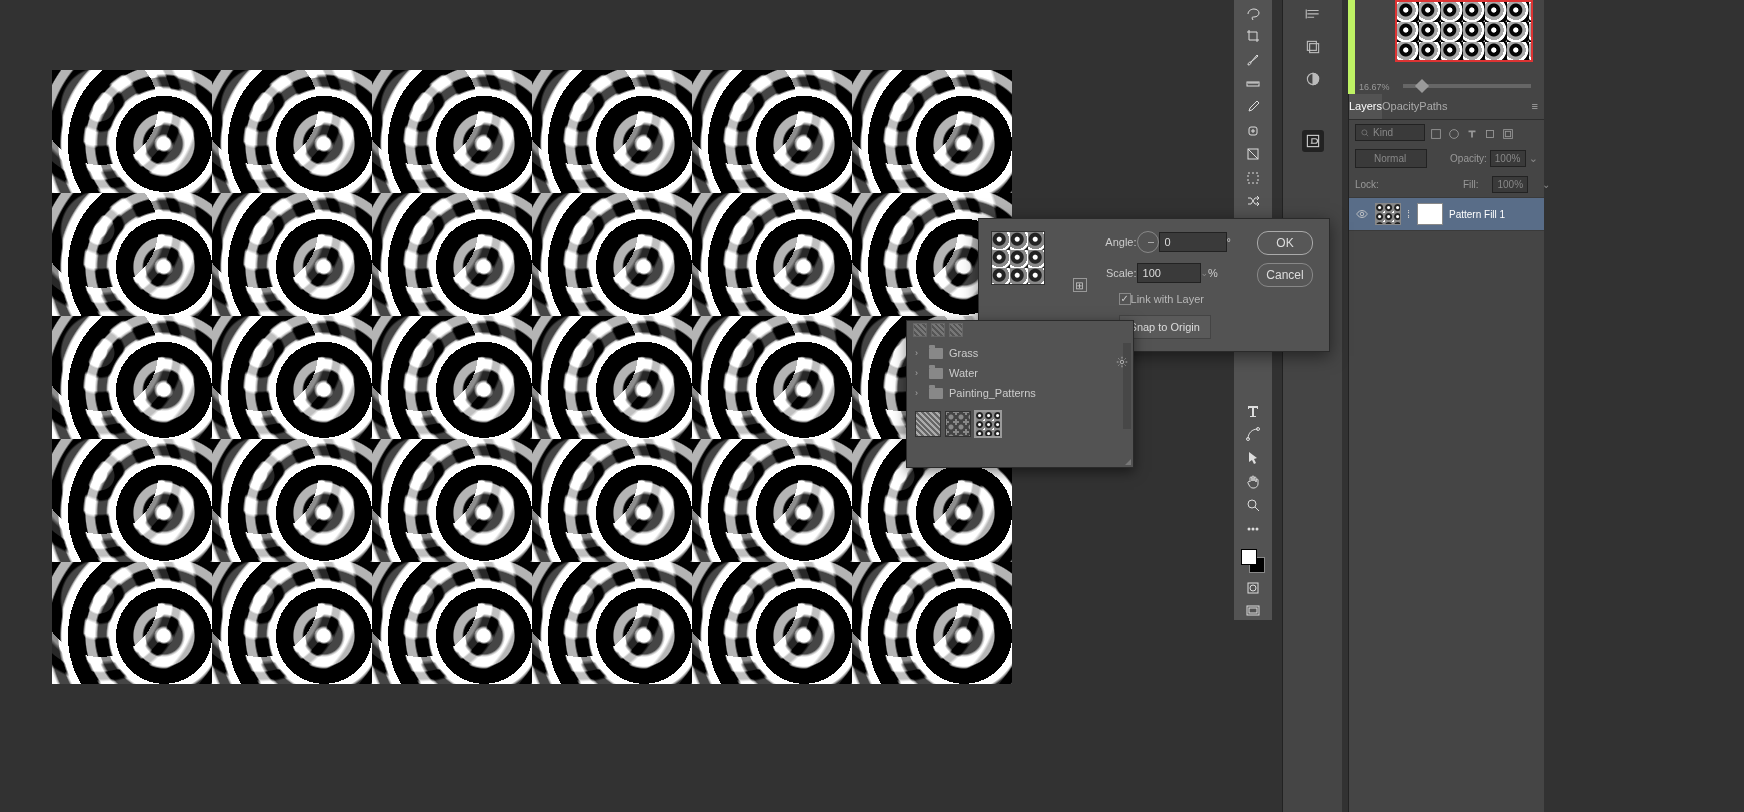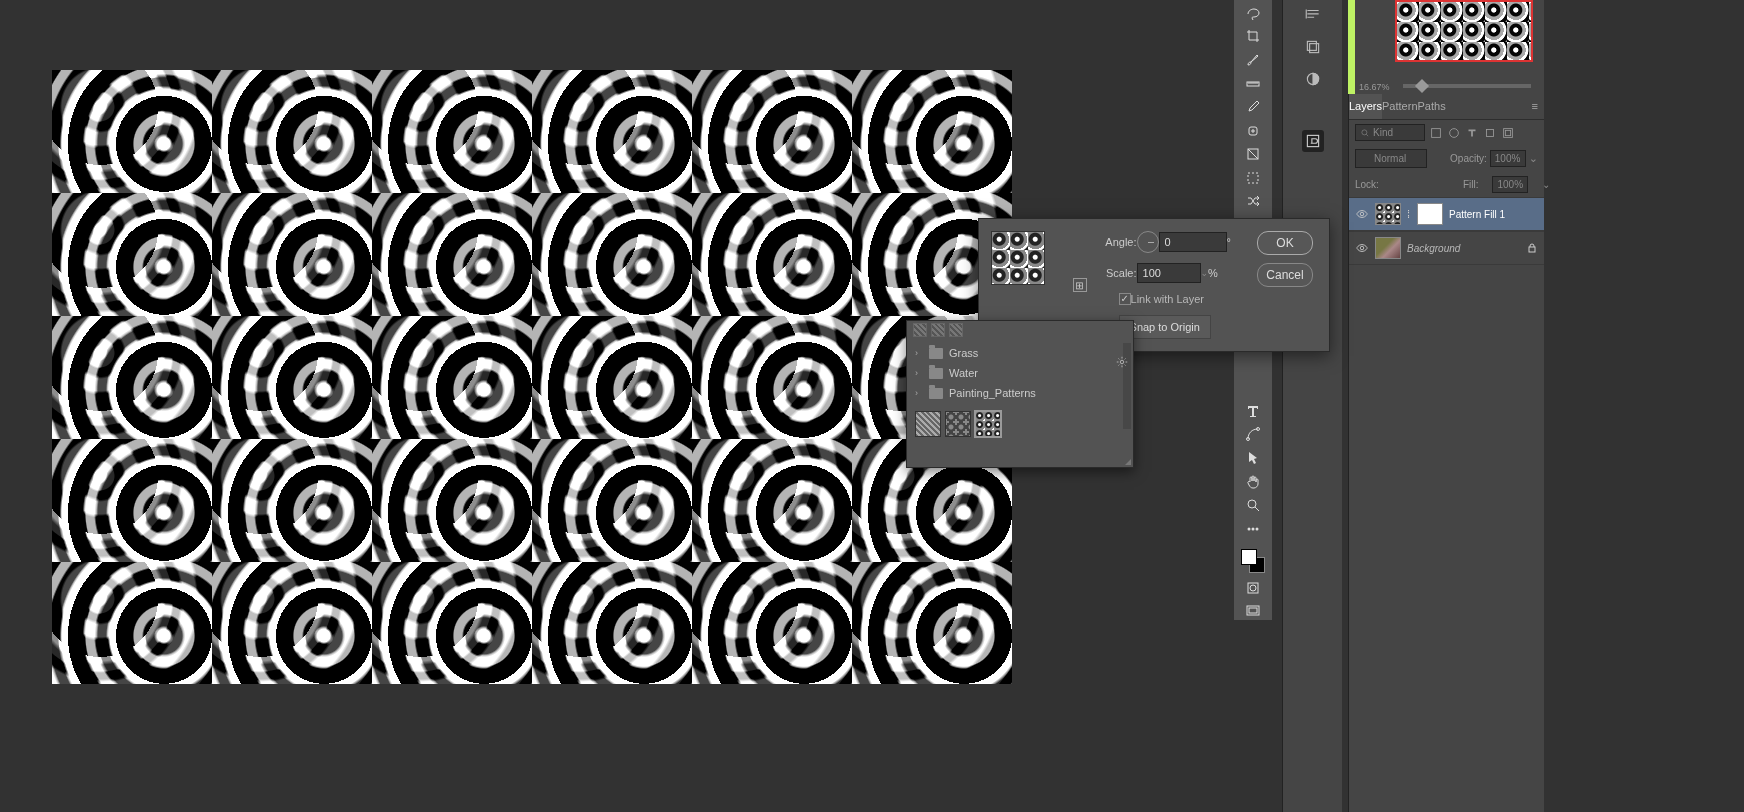--- a/index.html
+++ b/index.html
@@ -33,21 +33,21 @@
 .nav-thumb-inner { width:100%; height:100%; background: repeating-radial-gradient(circle at 40% 40%, #fff 0 2px, #333 3px 6px, #999 7px 10px); background-size: 22px 20px; filter: contrast(1.6) grayscale(1);}
 .nav-zoom { position: absolute; left: 4px; bottom: 2px; font-size: 9px; color: #999; }
 .nav-slider { position: absolute; left: 48px; bottom: 6px; width: 128px; height: 4px; background: #666; }
 .nav-slider::after { content:''; position:absolute; left: 14px; top:-3px; width:10px; height:10px; background:#999; transform: rotate(45deg); }
 
 
 .layers-panel { position: absolute; left: 1348px; top: 94px; width: 196px; height: 718px; background: #454545; border-left: 1px solid #222; }
 .tabs { display: flex; height: 26px; border-bottom: 1px solid #2d2d2d; }
 .tab { padding: 6px 0; font-size: 11px; color: #aaa; cursor: pointer; }
 .tab.active { color: #fff; background: #535353; }
-.filter-row { display: flex; align-items: center; padding: 4px 6px; gap: 4px; }
+.filter-row { display: flex; align-items: flex-end; padding: 4px 6px; gap: 4px; }
 .filter-sel { background:#3a3a3a; border:1px solid #222; color:#888; font-size:10px; padding:2px 4px; width:70px; display:flex; align-items:center; gap:3px;}
 .filter-ico { width: 14px; height: 14px; color:#999; }
 .blend-row { display:flex; align-items:center; padding: 4px 6px; gap:6px; justify-content: space-between;}
 .blend-sel { background:#3a3a3a; border:1px solid #222; color:#888; font-size:10px; padding:3px 18px; width:72px; }
 .opacity-lbl { font-size:10px; color:#999; }
 .opacity-val { background:#3a3a3a; border:1px solid #222; color:#888; font-size:10px; padding:2px 4px; width:36px; }
 .lock-row { display:flex; align-items:center; padding:4px 6px; gap:14px; font-size:10px; color:#999; }
 .lock-row .lico { width:12px; height:12px; color:#999; }
 .layer { display:flex; align-items:center; padding:4px 6px; height:34px; border-top:1px solid #3a3a3a; border-bottom:1px solid #3a3a3a; gap:6px; }
 .layer.selected { background:#596d88; color:#fff; }
@@ -242,21 +242,21 @@
   <div class="nav-thumb">
       <div class="nav-thumb-inner"></div>
     </div>
   <div class="nav-zoom">16.67%</div>
   <div class="nav-slider"></div>
 </div>
 
 <div class="layers-panel">
   <div class="tabs">
     <div class="tab active">Layers</div>
-    <div class="tab">Pattern</div>
+    <div class="tab">Opacity</div>
     <div class="tab">Paths</div>
     <div style="margin-left:auto;padding:6px 6px;color:#aaa;cursor:pointer">≡</div>
   </div>
   <div class="filter-row">
     <div class="filter-sel">
        <svg width="10" height="10" viewBox="0 0 16 16" fill="none" stroke="currentColor">
           <circle cx="7" cy="7" r="4"></circle>
           <path d="M10 10l3 3"></path>
         </svg>
        <span>Kind</span>
@@ -312,32 +312,20 @@
 
   <div class="layer selected">
     <svg class="eye" viewBox="0 0 16 16" fill="none" stroke="currentColor">
         <path d="M2 8s2-4 6-4 6 4 6 4-2 4-6 4-6-4-6-4z"></path>
         <circle cx="8" cy="8" r="2"></circle>
       </svg>
     <div class="thumb pattern"></div>
     <div style="width:4px;color:#ccc">⁞</div>
     <div class="thumb mask"></div>
     <span class="layer-name">Pattern Fill 1</span>
-  </div>
-  <div class="layer">
-    <svg class="eye" viewBox="0 0 16 16" fill="none" stroke="currentColor">
-        <path d="M2 8s2-4 6-4 6 4 6 4-2 4-6 4-6-4-6-4z"></path>
-        <circle cx="8" cy="8" r="2"></circle>
-      </svg>
-    <div class="thumb bg"></div>
-    <span class="layer-name" style="font-style:italic">Background</span>
-    <svg class="lock-icon" viewBox="0 0 12 12" fill="none" stroke="currentColor">
-        <rect x="3" y="5" width="6" height="5"></rect>
-        <path d="M4 5V4a2 2 0 014 0v1"></path>
-      </svg>
   </div>
 </div>
 
 <div class="dialog">
   <div class="dialog-body">
     <div class="pattern-preview"></div>
     <div class="drop-caret">⌄</div>
     <div class="add-btn">⊞</div>
     <div class="controls">
       <div class="ctrl-row">

